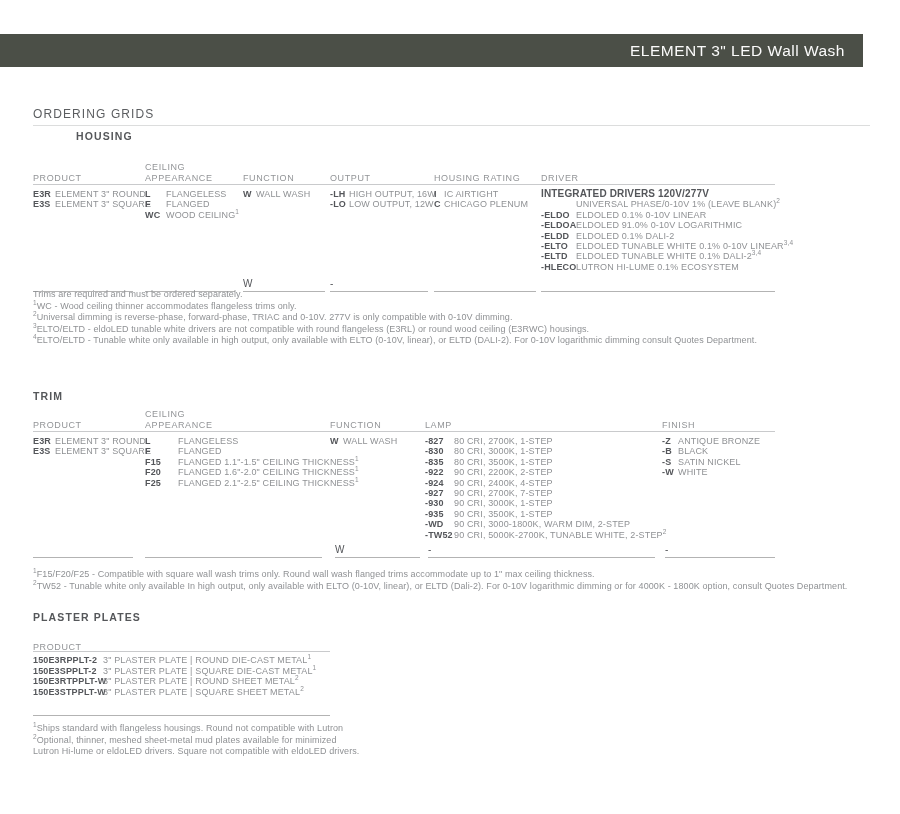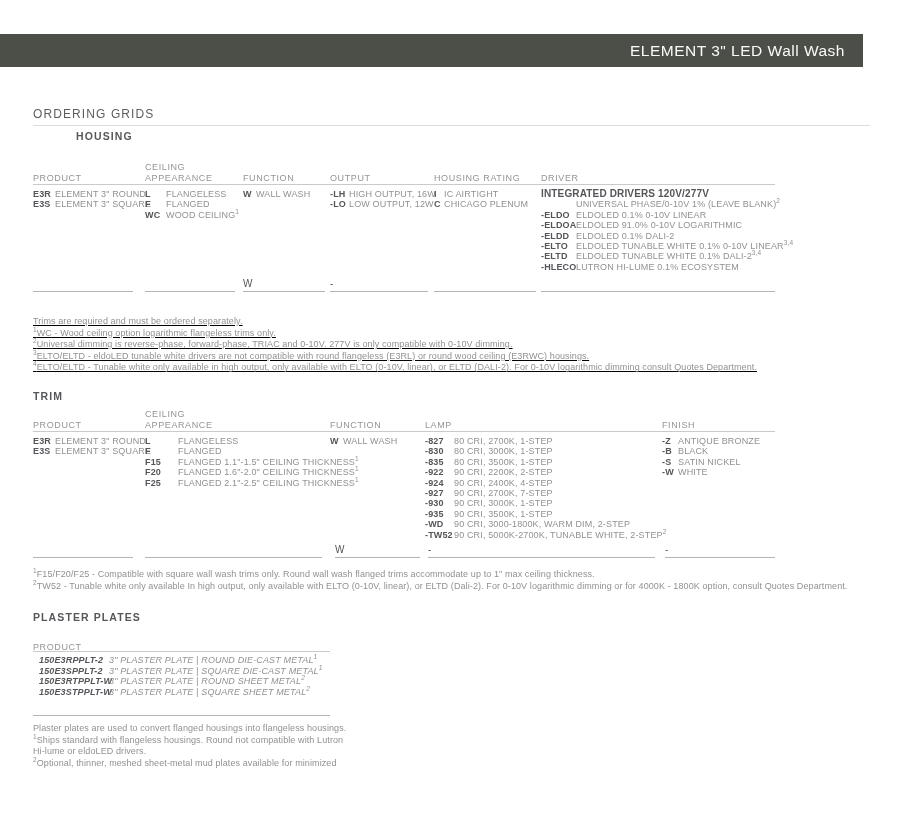--- a/index.html
+++ b/index.html
@@ -177,26 +177,26 @@
 
   </div>
 
   <div class="fill" style="left:33px;top:277px;width:100px;"></div>
   <div class="fill" style="left:145px;top:277px;width:90px;"></div>
   <div class="fill" style="left:243px;top:277px;width:82px;"><span>W</span></div>
   <div class="fill" style="left:330px;top:277px;width:98px;"><span>-</span></div>
   <div class="fill" style="left:434px;top:277px;width:102px;"></div>
   <div class="fill" style="left:541px;top:277px;width:234px;"></div>
 
-  <div class="notes" style="top:316px;text-decoration:underline;">
+  <div class="notes" style="top:289px;">
 
       <div class="note"><sup></sup><span>Trims are required and must be ordered separately.</span></div>
 
 
-      <div class="note"><sup>1</sup><span>WC - Wood ceiling option logarithmic flangeless trims only.</span></div>
+      <div class="note"><sup>1</sup><span>WC - Wood ceiling thinner accommodates flangeless trims only.</span></div>
 
       <div class="note"><sup>2</sup><span>Universal dimming is reverse-phase, forward-phase, TRIAC and 0-10V. 277V is only compatible with 0-10V dimming.</span></div>
 
       <div class="note"><sup>3</sup><span>ELTO/ELTD - eldoLED tunable white drivers are not compatible with round flangeless (E3RL) or round wood ceiling (E3RWC) housings.</span></div>
 
       <div class="note"><sup>4</sup><span>ELTO/ELTD - Tunable white only available in high output, only available with ELTO (0-10V, linear), or ELTD (DALI-2). For 0-10V logarithmic dimming consult Quotes Department.</span></div>
 
   </div>
 
   <div class="sec-heading" style="top:390px;">TRIM</div>
@@ -357,21 +357,21 @@
 
   </div>
 
   <div class="sec-heading" style="top:611px;">PLASTER PLATES</div>
 
   <div class="hdr-row" style="top:630px;width:297px;">
     <div class="hdr" style="left:0;">PRODUCT</div>
   </div>
   <div class="rule sm-rule" style="top:651px;"></div>
 
-  <div class="col col-pplate" style="left:39px;top:655px;font-style:italic;">
+  <div class="col col-pplate" style="left:33px;top:655px;">
 
       <div class="row" style="line-height:10.6px;">
         <span class="code">150E3RPPLT-2</span>
         <span class="lbl"><span>3" PLASTER PLATE | ROUND DIE-CAST METAL</span><sup>1</sup></span>
       </div>
 
       <div class="row" style="line-height:10.6px;">
         <span class="code">150E3SPPLT-2</span>
         <span class="lbl"><span>3" PLASTER PLATE | SQUARE DIE-CAST METAL</span><sup>1</sup></span>
       </div>
@@ -385,25 +385,24 @@
         <span class="code">150E3STPPLT-W</span>
         <span class="lbl"><span>3" PLASTER PLATE | SQUARE SHEET METAL</span><sup>2</sup></span>
       </div>
 
   </div>
 
   <div class="fill" style="left:33px;top:701px;width:297px;"></div>
 
   <div class="notes" style="top:723px;">
 
-      <div class="note"><sup></sup><span>Plaster plates are used to convert flanged housings into flangeless housings.</span></div>
 
       <div class="note"><sup>1</sup><span>Ships standard with flangeless housings. Round not compatible with Lutron</span></div>
 
-      <div class="note"><sup></sup><span>Hi-lume or eldoLED drivers.</span></div>
 
       <div class="note"><sup>2</sup><span>Optional, thinner, meshed sheet-metal mud plates available for minimized</span></div>
 
 
+      <div class="note"><sup></sup><span>Lutron Hi-lume or eldoLED drivers. Square not compatible with eldoLED drivers.</span></div>
 
   </div>
 
 </div>
 
 </body></html>

